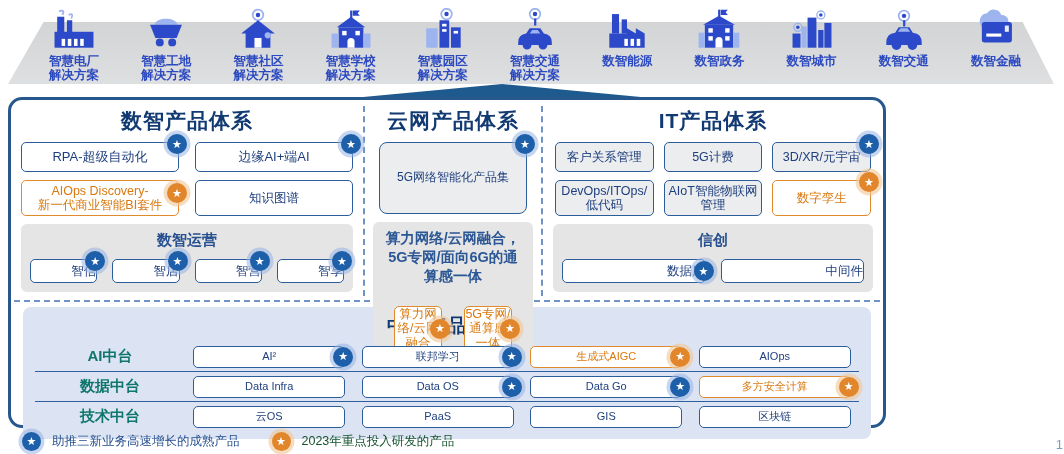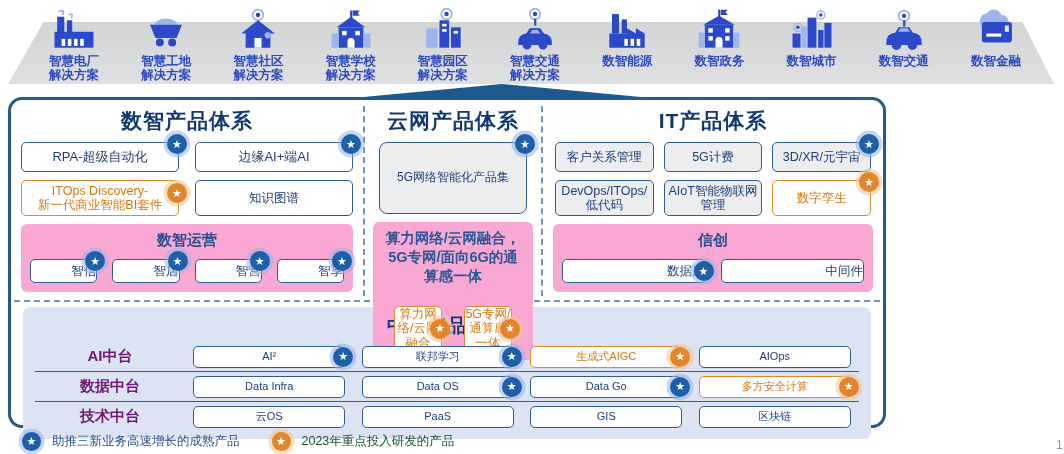--- a/index.html
+++ b/index.html
@@ -53,41 +53,41 @@
           display:flex; align-items:center; justify-content:center; }
   .star::before { content:"★"; color:#fff; font-size:11px; line-height:1; }
   .star.blue { background:#1d5fa8; box-shadow:0 0 0 3.5px rgba(152,178,228,.55); }
   .star.orange { background:#e2862c; box-shadow:0 0 0 3.5px rgba(242,198,150,.6); }
   .star.tr { top:-9px; right:-9px; }
   .star.tr2 { top:2px; right:-9px; }
   .star.mid-r { top:50%; right:-9px; transform:translateY(-50%); }
   .star.inline { position:static; width:19px; height:19px; flex:0 0 19px; }
 
   
-  .subpanel { background:#f9a8d4; border-radius:6px; margin:8px 10px 0; padding:4px 9px 9px; }
+  .subpanel { background:#e5e5e5; border-radius:6px; margin:8px 10px 0; padding:4px 9px 9px; }
   .subpanel-title { text-align:center; font-size:15px; color:#27508f; font-weight:600; margin:3px 0 9px; }
   .oprow { display:flex; gap:15px; }
   .oprow .pbox { flex:1; min-height:24px; font-size:12.5px;justify-content:flex-end; }
 
   
   .bigbox { margin:0 14px; min-height:72px; border-radius:8px; font-size:12px; }
   .cloud .subpanel { margin:8px 8px 0; }
   .cloud .subpanel-title { font-size:14.5px; font-weight:700; color:#2c5795; margin:3px 0 20px; }
   .cloud .oprow { padding:0 12px; gap:22px; }
 
   
   .hsep { border-top:2px dashed #6e93c4; margin:2px 3px 0; }
 
   
   .mid { margin:5px 12px; background:#dce4f3; border-radius:8px; padding:3px 12px 8px; }
   .mid-title { text-align:center; font-size:19px; font-weight:800; color:#123a72;
                letter-spacing:1px; margin:3px 0 3px; }
   .mrow { display:flex; align-items:center; height:29px; }
   .mrow.sep { border-top:1.5px solid #2e5f9e; }
-  .mlabel { width:150px; text-align:center; font-weight:700; color:#701a75; font-size:15px; }
+  .mlabel { width:150px; text-align:center; font-weight:700; color:#0f766e; font-size:15px; }
   .mcells { flex:1; display:flex; }
   .mcell { flex:1; display:flex; justify-content:center; }
   .mcell .pbox { width:152px; min-height:22px; font-size:11px; }
 
   
   .legend { position:absolute; left:22px; bottom:3px; display:flex; align-items:center; gap:32px; }
   .legend-item { display:flex; align-items:center; gap:11px; font-size:12.5px; }
   .legend-item.blue { color:#27508f; }
   .legend-item.orange { color:#14532d; }
   .page-num { position:absolute; right:1px; bottom:2px; color:#7d9cc4; font-size:13px; }
@@ -296,21 +296,21 @@
         <div class="grid2">
           <div class="pbox">
             <span>RPA-超级自动化</span>
             <span class="star blue tr"></span>
           </div>
           <div class="pbox">
             <span>边缘AI+端AI</span>
             <span class="star blue tr"></span>
           </div>
           <div class="pbox tall orange">
-            <span>ITOps Discovery-
+            <span>AIOps Discovery-
 新一代商业智能BI套件</span>
             <span class="star orange tr2"></span>
           </div>
           <div class="pbox tall">
             <span>知识图谱</span>
           </div>
         </div>
         <div class="subpanel">
           <div class="subpanel-title">数智运营</div>
           <div class="oprow">

